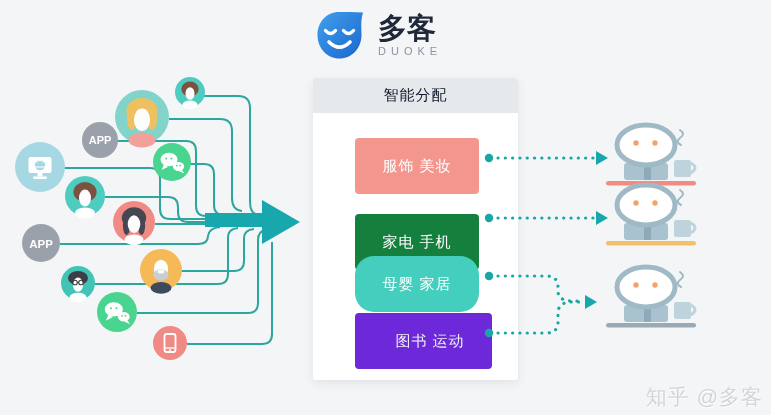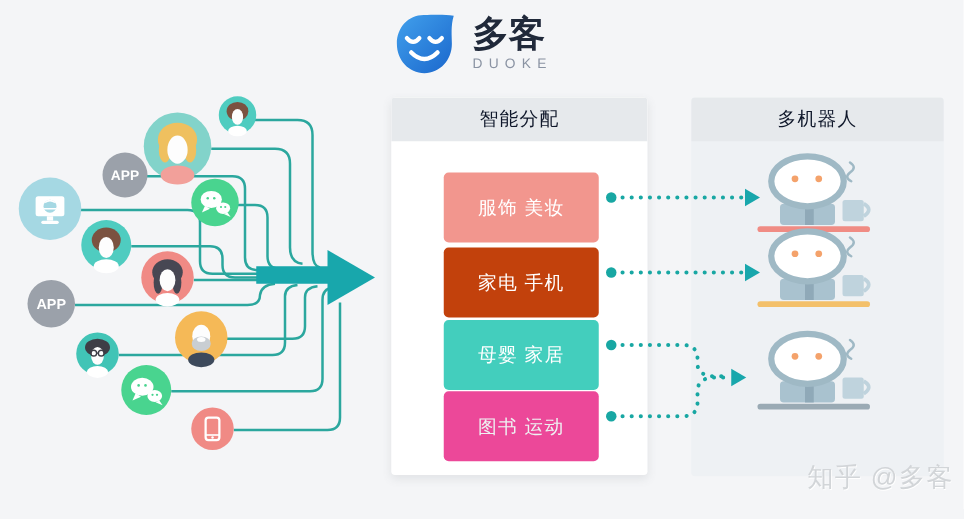--- a/index.html
+++ b/index.html
@@ -21,21 +21,21 @@
   .panel .hd{height:35px;display:flex;align-items:center;justify-content:center;
     background:#e6e9ec;color:#0f172a;font-size:15px;letter-spacing:1px;}
   #panel-assign{left:313px;width:205px;height:302px;background:#ffffff;
     box-shadow:0 3px 8px rgba(90,100,110,0.12);}
   #panel-robots{left:553px;width:202px;height:303px;background:#eef1f4;}
   .cat-btn{position:absolute;left:42px;width:124px;height:56px;border-radius:4px;
     display:flex;align-items:center;justify-content:center;
     color:#ffffff;font-size:15px;letter-spacing:1px;}
   .cat-btn.muted{color:#eef1f2;}
   
-  #watermark{position:absolute;right:8px;bottom:19px;font-size:21px;
+  #watermark{position:absolute;right:8px;bottom:4px;font-size:21px;
     color:rgba(208,211,214,0.95);text-shadow:0.5px 0.5px 0 #ffffff;z-index:5;letter-spacing:1px;text-align:right;}
 </style>
 </head>
 <body>
 
 <div id="stage">
 
   <svg class="layer" width="771" height="415" viewBox="0 0 771 415" style="z-index:1">
 
     <g fill="none" stroke="#2BA79E" stroke-width="2" stroke-linejoin="round">
@@ -178,28 +178,25 @@
     </svg>
     <div class="words">
       <div class="title">多客</div>
       <div class="subtitle">DUOKE</div>
     </div>
   </div>
 
   <div id="panel-assign" class="panel">
     <div class="hd">智能分配</div>
     <div class="cat-btn" style="top: 60px; background-color: rgb(242, 150, 142);">服饰 美妆</div>
-    <div class="cat-btn" style="top: 120px; background-color: #c2410c;">家电 手机</div>
-    <div class="cat-btn" style="top: 178px; background-color: rgb(67, 206, 189);">母婴 家居</div>
-    <div class="cat-btn muted" style="top: 235px; background-color: #ec4899;">图书 运动</div>
+    <div class="cat-btn" style="top: 136px; background-color: #15803d;">家电 手机</div>
+    <div class="cat-btn" style="top: 178px; background-color: rgb(67, 206, 189); border-radius: 19px;">母婴 家居</div>
+    <div class="cat-btn muted" style="top: 235px; background-color: #6d28d9; padding-left: 13px;">图书 运动</div>
   </div>
 
-  <div id="panel-robots" class="panel">
-    <div class="hd">多机器人</div>
-  </div>
 
   <svg class="layer" width="771" height="415" viewBox="0 0 771 415" style="z-index:3">
     <g>
       <g fill="#18A7A3">
         <circle cx="489" cy="158" r="4.2"></circle>
         <circle cx="489" cy="218" r="4.2"></circle>
         <circle cx="489" cy="276" r="4.2"></circle>
         <circle cx="489" cy="333" r="4.2"></circle>
       </g>
       <g fill="none" stroke="#18A7A3" stroke-width="3.2" stroke-linecap="round" stroke-dasharray="0.1 7.2">

